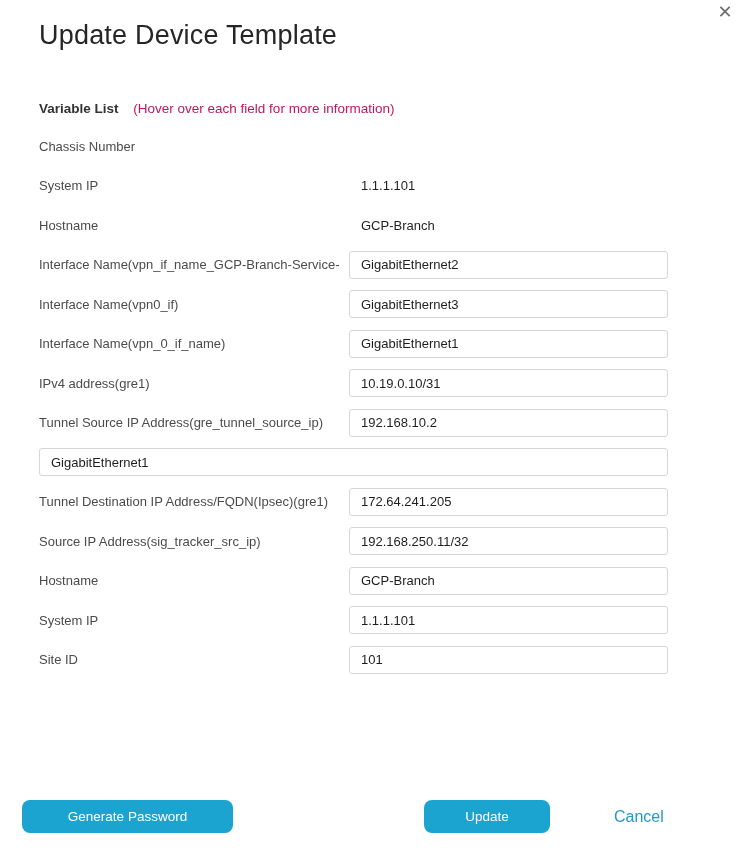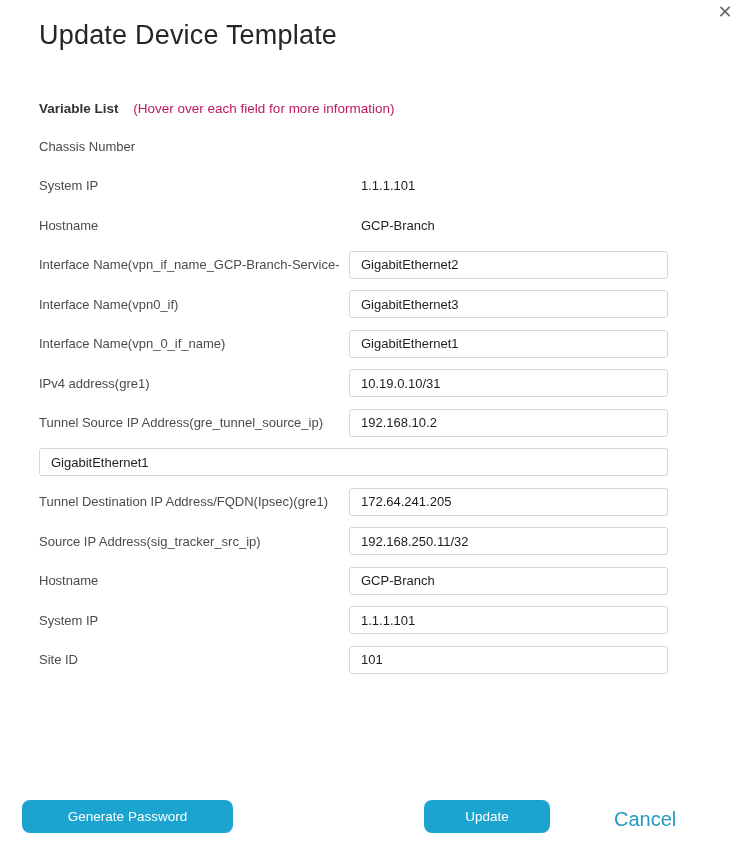--- a/index.html
+++ b/index.html
@@ -111,21 +111,21 @@
     font-family: "Liberation Sans", "DejaVu Sans", sans-serif;
     font-size: 13.5px;
     cursor: pointer;
   }
   .btn-generate { left: 22px;  width: 211px; }
   .btn-update   { left: 424px; width: 126px; }
   .cancel-link {
     position: absolute;
     top: 8px;
     left: 614px;
-    font-size: 20px;
+    font-size: 16px;
     color: var(--cancel, #2498c5);
     cursor: pointer;
     text-decoration: none;
     user-select: none;
   }
 </style>
 </head>
 <body>
 
 <div class="dialog">

